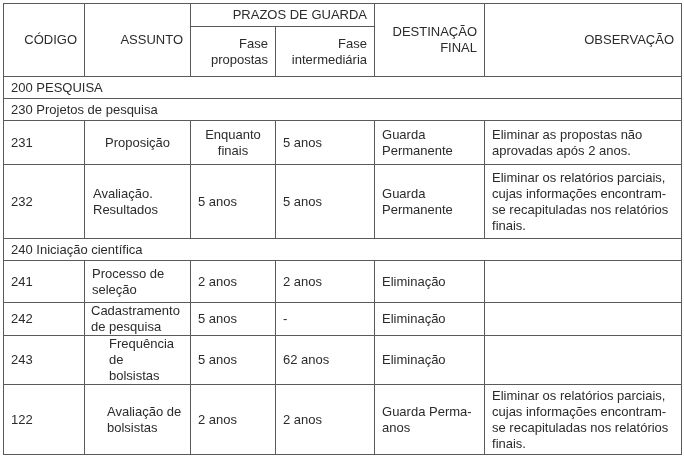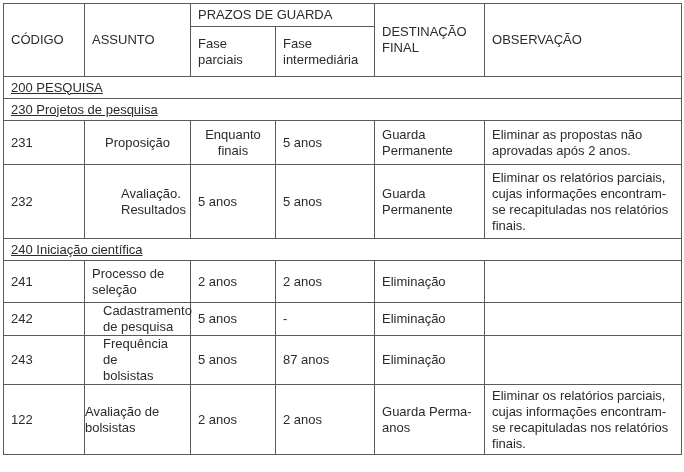--- a/index.html
+++ b/index.html
@@ -5,26 +5,26 @@
   html, body { margin: 0; padding: 0; background: #ffffff; }
   body { width: 684px; height: 472px; overflow: hidden; font-family: "Liberation Sans", sans-serif; color: #2b2b2b; }
   table.grid {
     position: absolute; left: 3px; top: 3px;
     border-collapse: collapse; table-layout: fixed;
     width: 678px; font-size: 13px; line-height: 16px;
   }
   table.grid td, table.grid th {
     border: 1.5px solid #5a5a5a; padding: 0 7px; font-weight: normal; vertical-align: middle;
   }
-  th.c { text-align: left; }
+  th.c { text-align: right; }
   td.c { text-align: center; }
   td.section { padding-left: 6px; }
   .h-top { height: 23px; }
   .h-sub { height: 50px; }
-  .r-sec { height: 22px; text-decoration: underline; }
+  .r-sec { height: 22px; }
 </style>
 </head>
 <body>
 
 <table class="grid">
   <colgroup>
     <col style="width:81px">
       <col style="width:106px">
       <col style="width:85px">
       <col style="width:99px">
@@ -33,21 +33,21 @@
   </colgroup>
   <thead>
     <tr class="h-top">
       <th class="c" rowspan="2">CÓDIGO</th>
       <th class="c" rowspan="2">ASSUNTO</th>
       <th class="c" colspan="2">PRAZOS DE GUARDA</th>
       <th class="c" rowspan="2"><span>DESTINAÇÃO</span><br><span>FINAL</span></th>
       <th class="c" rowspan="2">OBSERVAÇÃO</th>
     </tr>
     <tr class="h-sub">
-      <th class="c"><span>Fase</span><br><span>parciais</span></th>
+      <th class="c"><span>Fase</span><br><span>propostas</span></th>
       <th class="c"><span>Fase</span><br><span>intermediária</span></th>
     </tr>
   </thead>
   <tbody>
     <tr class="r-sec">
         <td class="section" colspan="6">200 PESQUISA</td>
       </tr>
     <tr class="r-sec">
         <td class="section" colspan="6">230 Projetos de pesquisa</td>
       </tr>
@@ -56,21 +56,21 @@
       <td>231</td>
       <td class="c">Proposição</td>
       <td class="c"><span>Enquanto</span><br><span>finais</span></td>
       <td>5 anos</td>
       <td><span>Guarda</span><br><span>Permanente</span></td>
       <td><span>Eliminar as propostas não</span><br><span>aprovadas após 2 anos.</span></td>
     </tr>
 
     <tr style="height:74px">
       <td>232</td>
-      <td style="padding-left:36px"><span>Avaliação.</span><br><span>Resultados</span></td>
+      <td style="padding-left:8px"><span>Avaliação.</span><br><span>Resultados</span></td>
       <td>5 anos</td>
       <td>5 anos</td>
       <td><span>Guarda</span><br><span>Permanente</span></td>
       <td><span>Eliminar os relatórios parciais,</span><br><span>cujas informações encontram-</span><br><span>se recapituladas nos relatórios</span><br><span>finais.</span></td>
     </tr>
 
     <tr class="r-sec">
         <td class="section" colspan="6">240 Iniciação científica</td>
       </tr>
 
@@ -78,38 +78,38 @@
       <td>241</td>
       <td style=""><span>Processo de</span><br><span>seleção</span></td>
       <td>2 anos</td>
       <td>2 anos</td>
       <td>Eliminação</td>
       <td></td>
     </tr>
 
     <tr style="height:33px">
       <td>242</td>
-      <td style="padding-left:18px"><span>Cadastramento</span><br><span>de pesquisa</span></td>
+      <td style="padding-left:6px"><span>Cadastramento</span><br><span>de pesquisa</span></td>
       <td>5 anos</td>
       <td>-</td>
       <td>Eliminação</td>
       <td></td>
     </tr>
 
     <tr style="height:46px">
       <td>243</td>
-      <td style="padding-left:18px"><span>Frequência de</span><br><span>bolsistas</span></td>
+      <td style="padding-left:24px"><span>Frequência de</span><br><span>bolsistas</span></td>
       <td>5 anos</td>
-      <td>87 anos</td>
+      <td>62 anos</td>
       <td>Eliminação</td>
       <td></td>
     </tr>
 
     <tr style="height:70px">
       <td>122</td>
-      <td style="padding-left:0"><span>Avaliação de</span><br><span>bolsistas</span></td>
+      <td style="padding-left:22px"><span>Avaliação de</span><br><span>bolsistas</span></td>
       <td>2 anos</td>
       <td>2 anos</td>
       <td><span>Guarda Perma-</span><br><span>anos</span></td>
       <td><span>Eliminar os relatórios parciais,</span><br><span>cujas informações encontram-</span><br><span>se recapituladas nos relatórios</span><br><span>finais.</span></td>
     </tr>
   </tbody>
 </table>
 
 </body></html>

